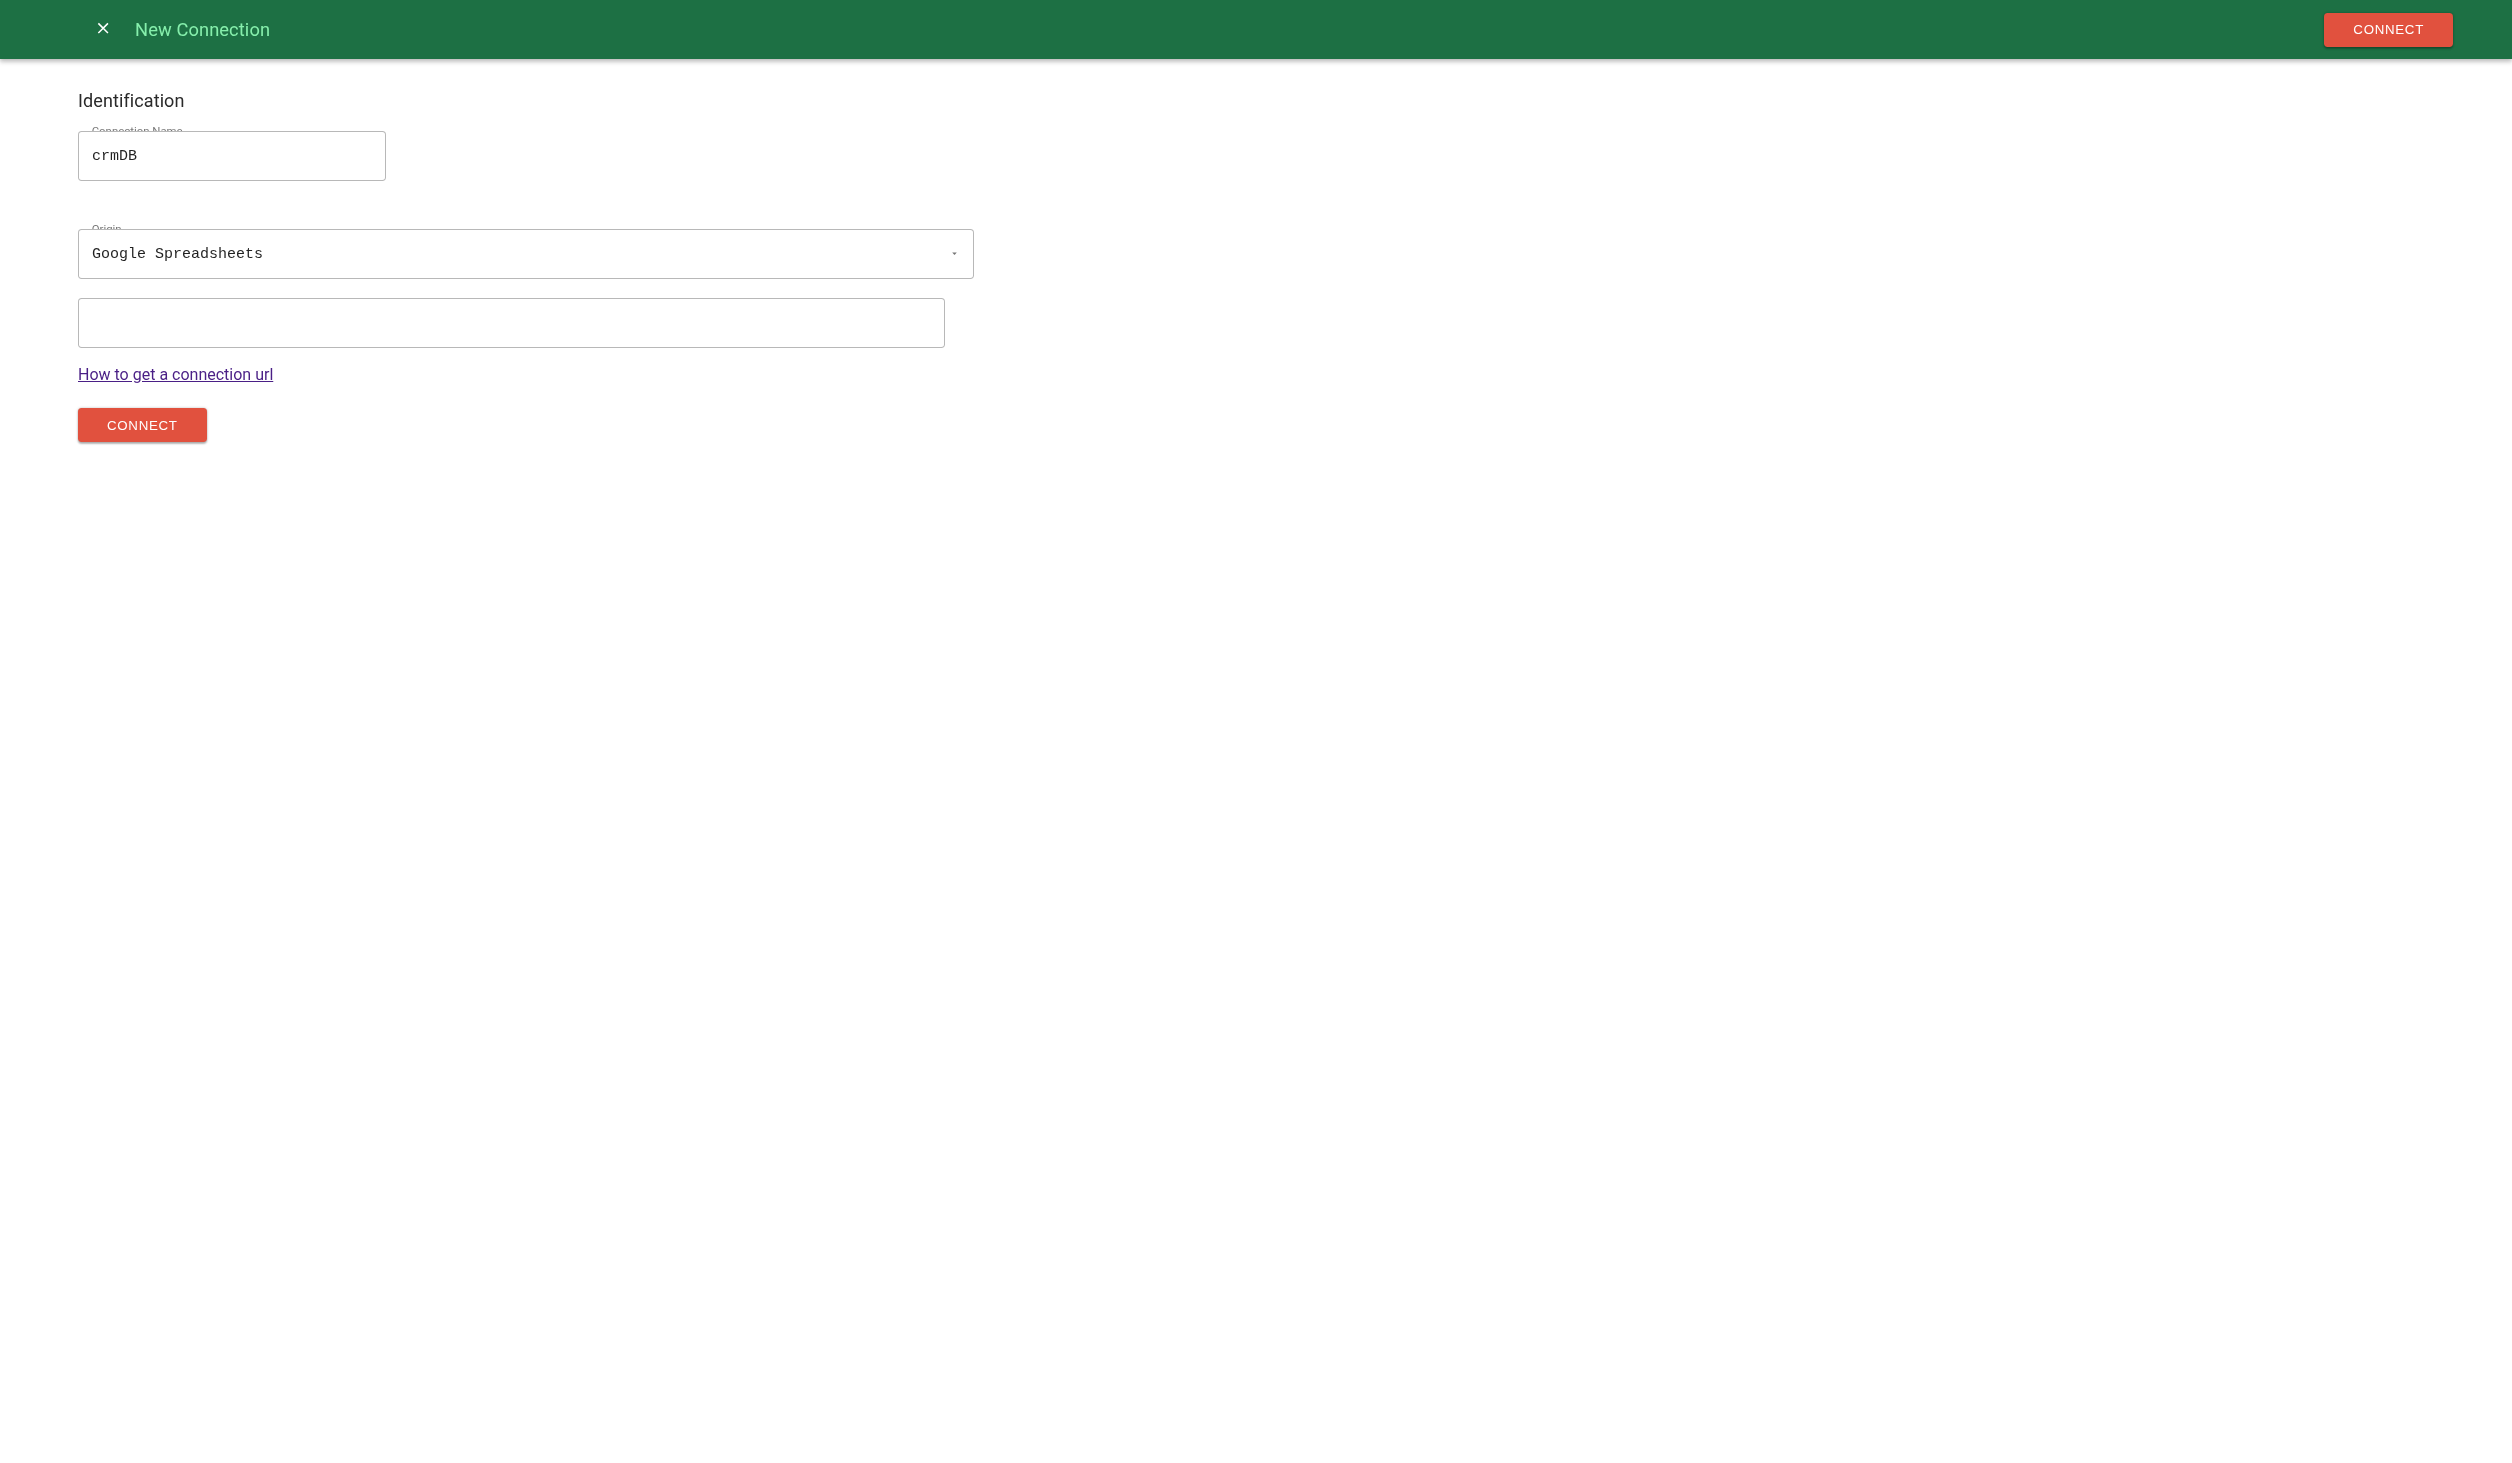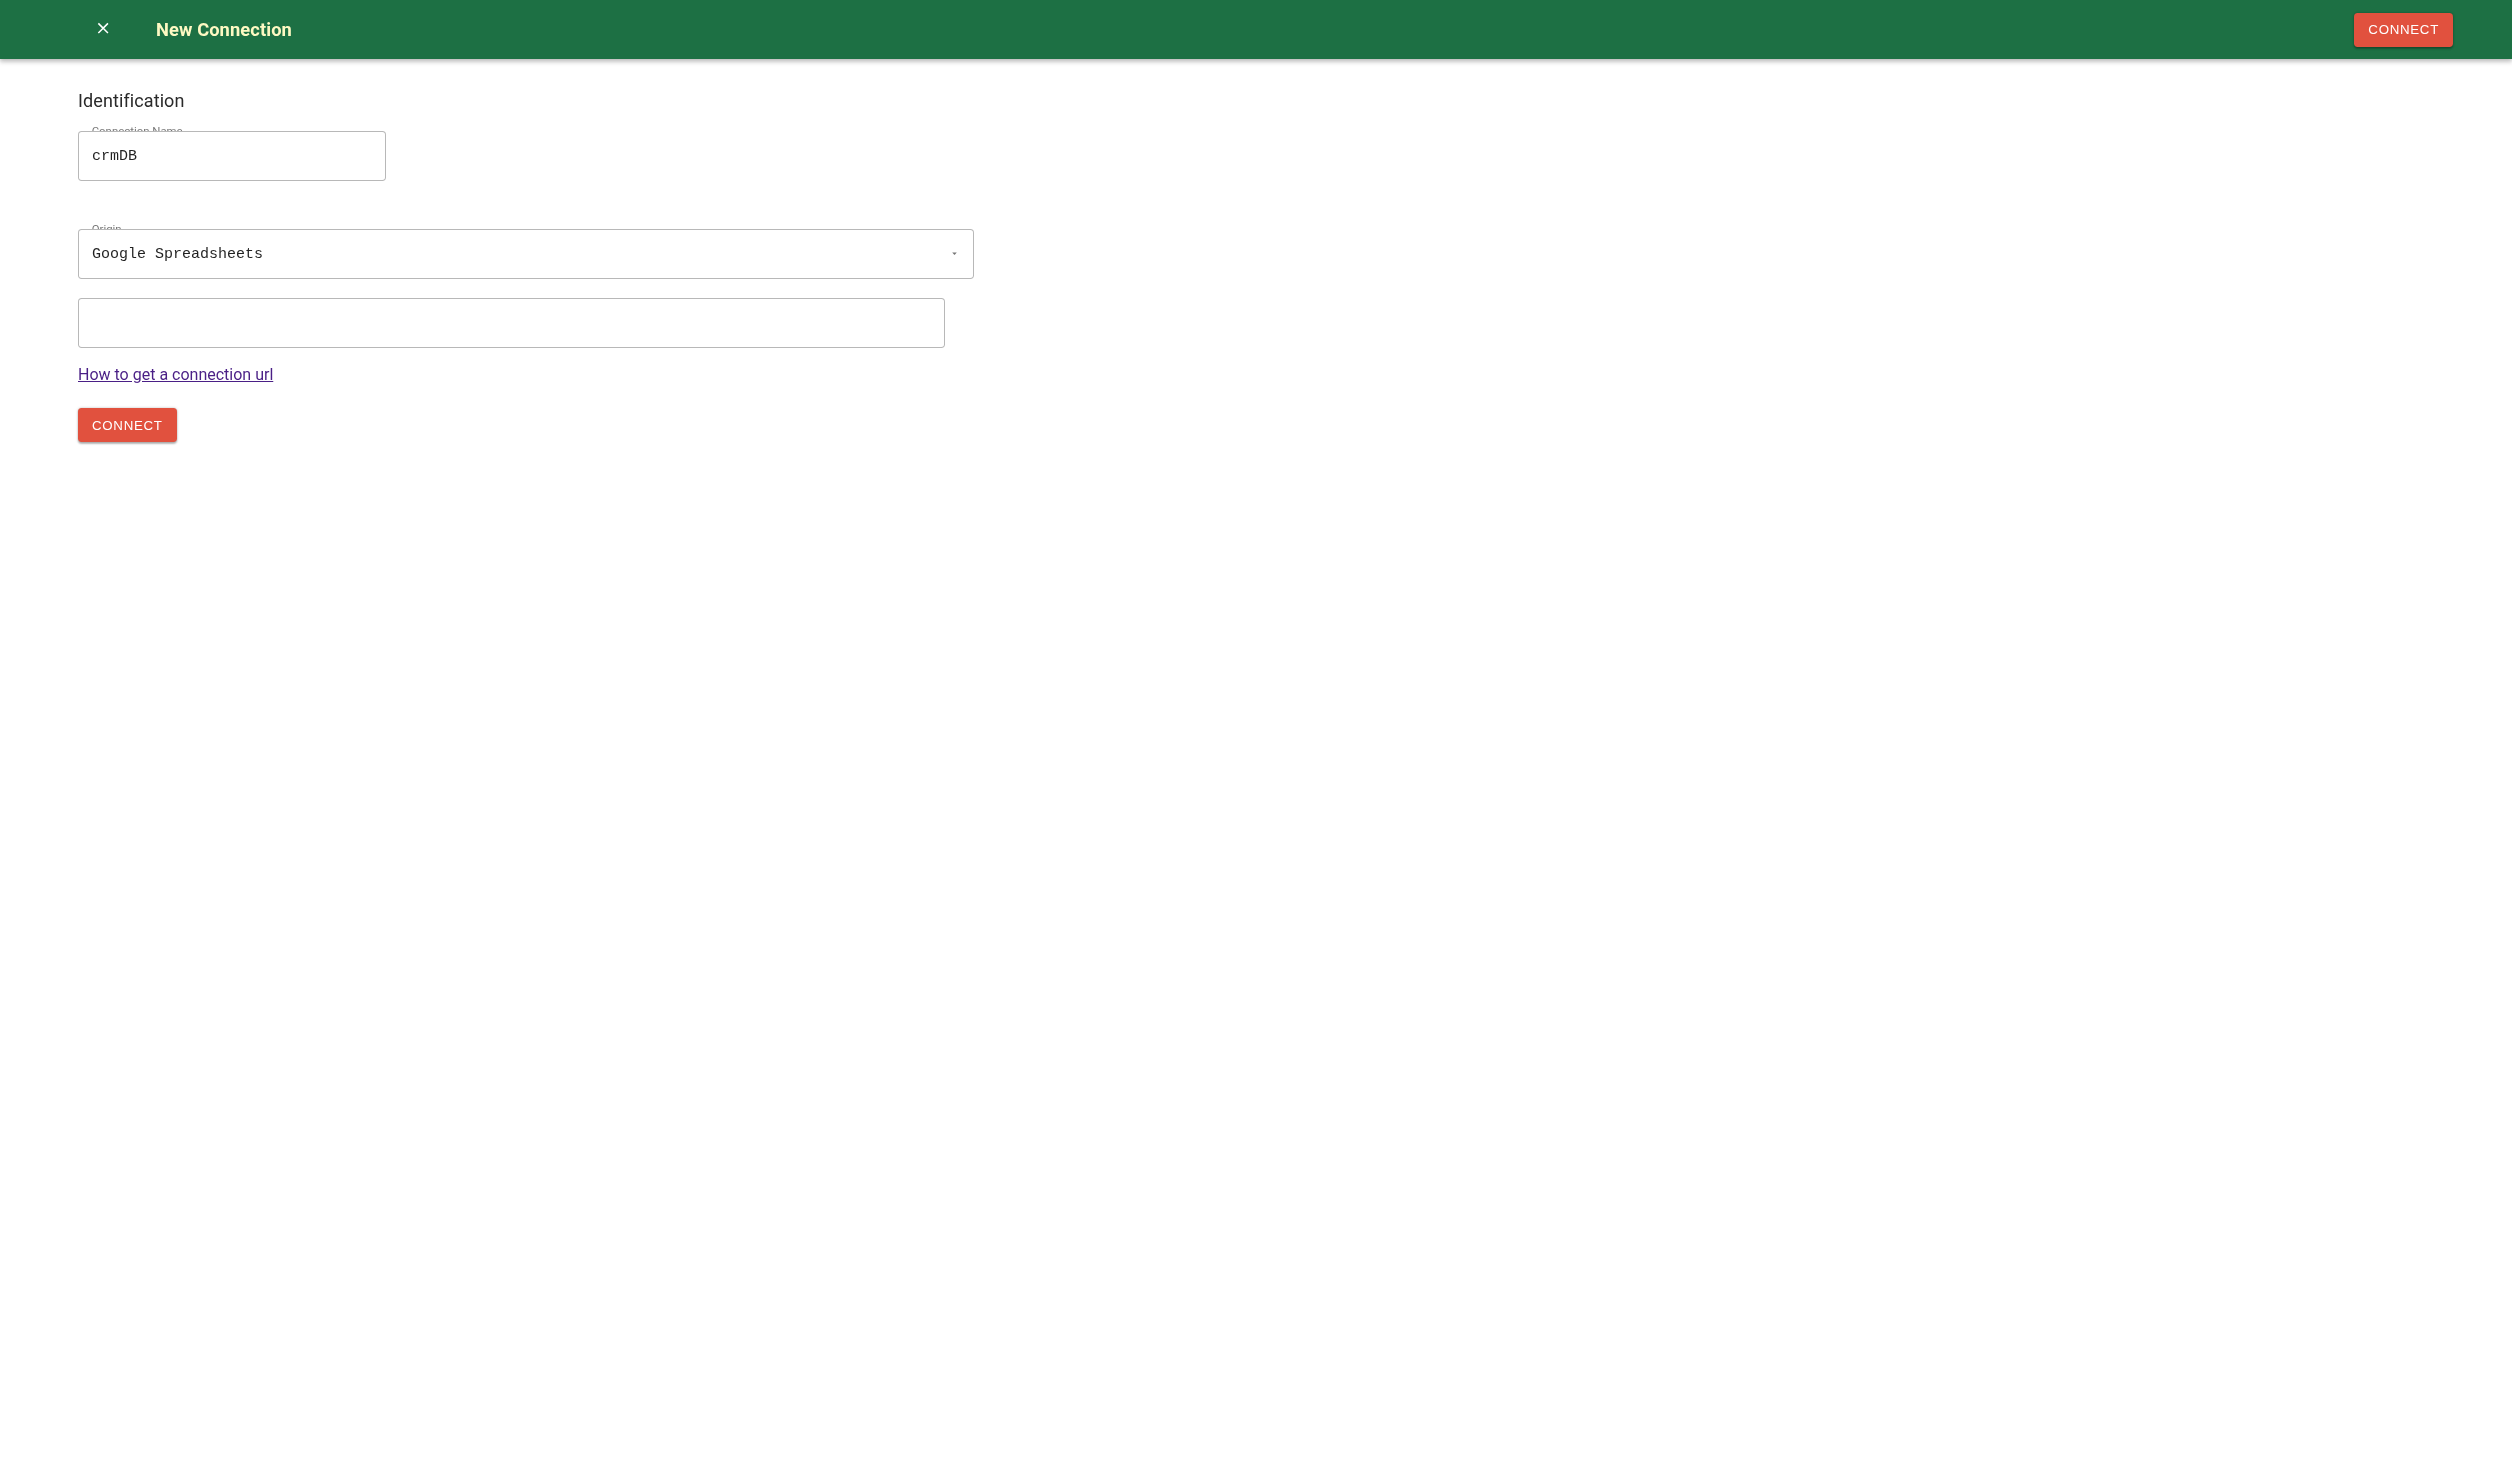--- a/index.html
+++ b/index.html
@@ -36,34 +36,34 @@
     background: none;
     border: none;
     padding: 7.3px;
     cursor: pointer;
     display: flex;
     align-items: center;
     justify-content: center;
   }
   .appbar .close-btn svg { fill: #ffffff; }
   .appbar .title {
-    color: #fef9c3;
+    color: #86efac;
     font-size: 18.3px;
-    font-weight: 700;
-    margin-left: 31px;
+    font-weight: 400;
+    margin-left: 10px;
     letter-spacing: 0.1px;
   }
   .appbar .spacer { flex: 1; }
   .btn-primary {
     background: #e1513e;
     color: #ffffff;
     border: none;
     border-radius: 3.7px;
     height: 34px;
-    padding: 0 14px;
+    padding: 0 29px;
     font-size: 13.3px;
     font-weight: 500;
     letter-spacing: 0.7px;
     cursor: pointer;
     box-shadow: 0 0.9px 2.7px rgba(0,0,0,0.25), 0 1.8px 1.8px rgba(0,0,0,0.18);
   }
   .appbar .btn-primary { margin-right: 37px; }
 
   
   .page {

